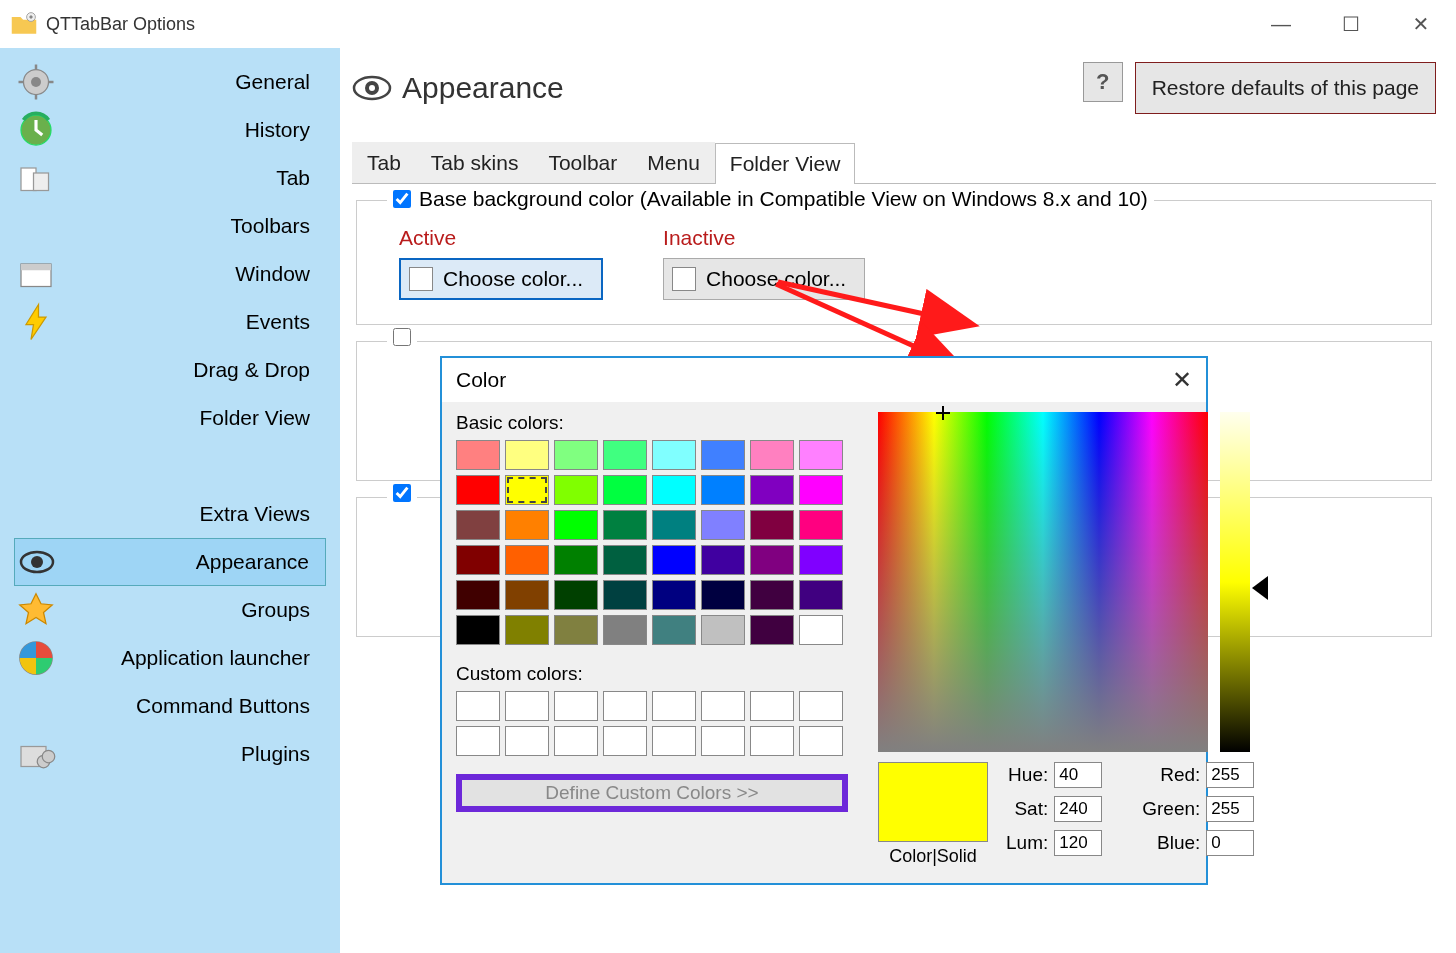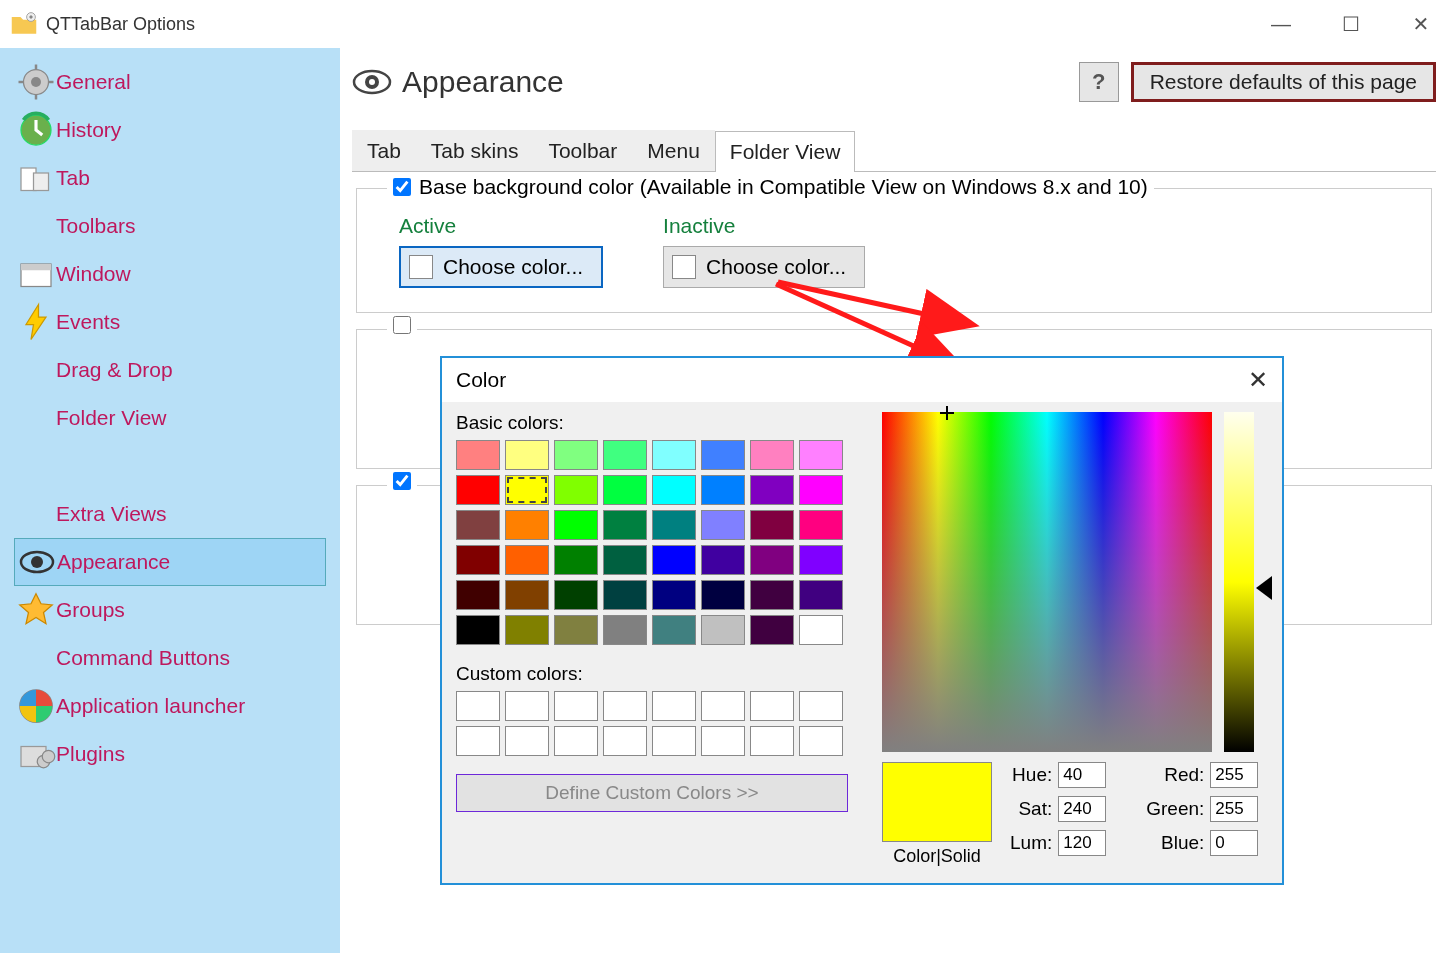--- a/index.html
+++ b/index.html
@@ -11,61 +11,61 @@
 .titlebar .title { font-size: 18px; color: #333; }
 .titlebar .win-controls { margin-left: auto; display: flex; }
 .win-btn { width: 70px; height: 48px; display: flex; align-items: center; justify-content: center; color: #555; font-size: 20px; }
 
 
 .main { display: flex; height: calc(100% - 48px); }
 .sidebar { width: 340px; background: #b8e0f7; padding: 10px 14px 0 14px; }
 .search-box { width: 304px; height: 36px; background: #fff; border: 1px solid #888; padding: 4px 10px; font-size: 20px; color: #666; margin-bottom: 20px; }
 .nav-item { display: flex; align-items: center; height: 48px; padding: 0 8px 0 2px; }
 .nav-item .nav-icon { width: 40px; height: 40px; display: flex; align-items: center; justify-content: center; }
-.nav-item .nav-label { flex: 1; text-align: left; font-size: 21px; color: #be185d; padding-right: 8px; }
+.nav-item .nav-label { flex: 1; text-align: right; font-size: 21px; color: #000000; padding-right: 8px; }
 .nav-item.selected { background: #9ed5f5; border: 1px solid #5ab; }
 
 
 .content { flex: 1; padding: 14px 20px 0 12px; position: relative; }
 .page-header { display: flex; align-items: center; margin-bottom: 28px; }
 .page-header .eye-icon { width: 40px; height: 28px; margin-right: 10px; }
 .page-title { font-size: 30px; font-weight: 400; color: #333; }
 .page-header-right { margin-left: auto; display: flex; gap: 12px; }
 .help-btn { width: 40px; height: 40px; border: 1px solid #999; background: #e6e6e6; display:flex;align-items:center;justify-content:center;font-size:22px;font-weight:bold;color:#555;}
-.restore-btn { height: 40px; padding: 0 16px; border: 3px solid #7f1d1d; background: #e6e6e6; font-size: 21px; color: #222; }
+.restore-btn { height: 52px; padding: 0 16px; border: 1px solid #7f1d1d; background: #e6e6e6; font-size: 21px; color: #222; }
 
 
 .tabs { display: flex; border-bottom: 1px solid #bbb; }
 .tab { padding: 8px 14px; font-size: 21px; border: 1px solid transparent; border-bottom: none; background: #eee; margin-right:0; color:#222;}
 .tab.active { background: #fff; border-color: #bbb; position: relative; top: 1px; }
 
 
 .groupbox { border: 1px solid #ccc; margin: 16px 4px; padding: 0 30px 24px 30px; position: relative; }
 .gb-label { position: relative; top: -14px; background: #fff; padding: 0 6px; display: inline-flex; align-items: center; gap: 8px; font-size: 21px; }
 .gb-label input[type=checkbox]{width:18px;height:18px;}
 .choice-row { display: flex; gap: 60px; padding-left: 12px; }
 .choice-col { display:flex;flex-direction:column;gap:8px;}
-.col-label { font-size: 21px; color:#15803d; }
+.col-label { font-size: 21px; color:#b91c1c; }
 .choose-btn { display:flex;align-items:center;gap:10px;height:42px;padding:0 18px 0 8px;background:#e6e6e6;border:1px solid #aaa;font-size:21px;}
 .choose-btn .swatch{width:24px;height:24px;background:#fff;border:1px solid #888;}
 .choose-btn.active-sel{border:2px solid #0a66c2;background:#dceaf7;}
 
 
-.color-dialog { position:absolute; left:440px; top:356px; width:844px; background:#f0f0f0; border:2px solid #2390d8; z-index:50;}
+.color-dialog { position:absolute; left:440px; top:356px; width:768px; background:#f0f0f0; border:2px solid #2390d8; z-index:50;}
 .cd-title { display:flex;align-items:center;background:#fff;height:44px;padding:0 14px;font-size:21px;}
 .cd-title .close{margin-left:auto;font-size:24px;color:#333;}
 .cd-body { display:flex; padding:10px 14px 16px 14px; gap:30px;}
 .cd-left{width:396px;}
 .cd-right{flex:1;}
 .bc-label{font-size:19px;margin-bottom:6px;}
 .color-grid{display:grid;grid-template-columns:repeat(8,44px);gap:5px;margin-bottom:18px;}
 .color-cell{width:44px;height:30px;border:1px solid #888;}
 .color-cell.sel{outline:2px dashed #444;outline-offset:-4px;}
 .custom-grid{display:grid;grid-template-columns:repeat(8,44px);gap:5px;margin-bottom:18px;}
-.define-btn{width:392px;height:38px;background:#e2e2e2;border:1px solid #6d28d9;color:#888;font-size:19px;}
+.define-btn{width:392px;height:38px;background:#e2e2e2;border:6px solid #6d28d9;color:#888;font-size:19px;}
 .spectrum-wrap{display:flex;gap:12px;}
 .spectrum{width:330px;height:340px;position:relative; background:
   linear-gradient(to bottom, rgba(128,128,128,0) 0%, rgba(128,128,128,1) 100%),
   linear-gradient(to right, #ff0000 0%, #ffff00 17%, #00ff00 33%, #00ffff 50%, #0000ff 67%, #ff00ff 83%, #ff0000 100%);
 }
 .cross{position:absolute;left:58px;top:-6px;width:14px;height:14px;}
 .cross::before,.cross::after{content:"";position:absolute;background:#000;}
 .cross::before{left:6px;top:0;width:2px;height:14px;}
 .cross::after{top:6px;left:0;height:2px;width:14px;}
 .lum-bar{width:30px;height:340px;background:linear-gradient(to bottom,#ffffee 0%,#ffff00 50%,#000 100%);position:relative;}
@@ -185,34 +185,34 @@
         </div>
         <div class="nav-item">
           <span class="nav-icon">
             <svg viewBox="0 0 32 32">
               <path d="M16 3l4 8 9 1-7 6 2 9-8-5-8 5 2-9-7-6 9-1z" fill="#ffbb33" stroke="#cc8800"></path>
             </svg>
           </span>
           <span class="nav-label">Groups</span>
         </div>
         <div class="nav-item">
-          <span class="nav-icon"></span>
-          <span class="nav-label">Command Buttons</span>
-        </div>
-        <div class="nav-item">
           <span class="nav-icon">
             <svg viewBox="0 0 32 32">
               <circle cx="16" cy="16" r="13" fill="#fff" stroke="#888"></circle>
               <path d="M16 3a13 13 0 0 1 13 13h-13z" fill="#e74c3c"></path>
               <path d="M29 16a13 13 0 0 1-13 13v-13z" fill="#2ecc71"></path>
               <path d="M16 29a13 13 0 0 1-13-13h13z" fill="#f1c40f"></path>
               <path d="M3 16a13 13 0 0 1 13-13v13z" fill="#3498db"></path>
             </svg>
           </span>
           <span class="nav-label">Application launcher</span>
+        </div>
+        <div class="nav-item">
+          <span class="nav-icon"></span>
+          <span class="nav-label">Command Buttons</span>
         </div>
         <div class="nav-item">
           <span class="nav-icon">
             <svg viewBox="0 0 32 32">
               <rect x="4" y="10" width="20" height="16" fill="#ddd" stroke="#999"></rect>
               <circle cx="22" cy="22" r="5" fill="#ccc" stroke="#888"></circle>
               <circle cx="26" cy="18" r="5" fill="#ccc" stroke="#888"></circle>
             </svg>
           </span>
           <span class="nav-label">Plugins</span>

